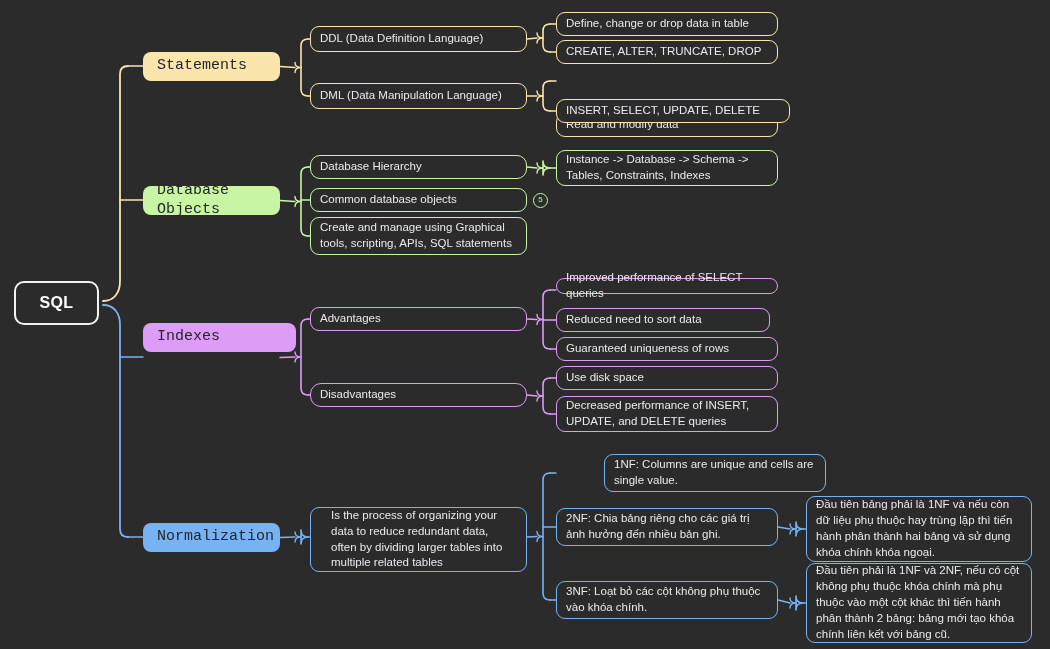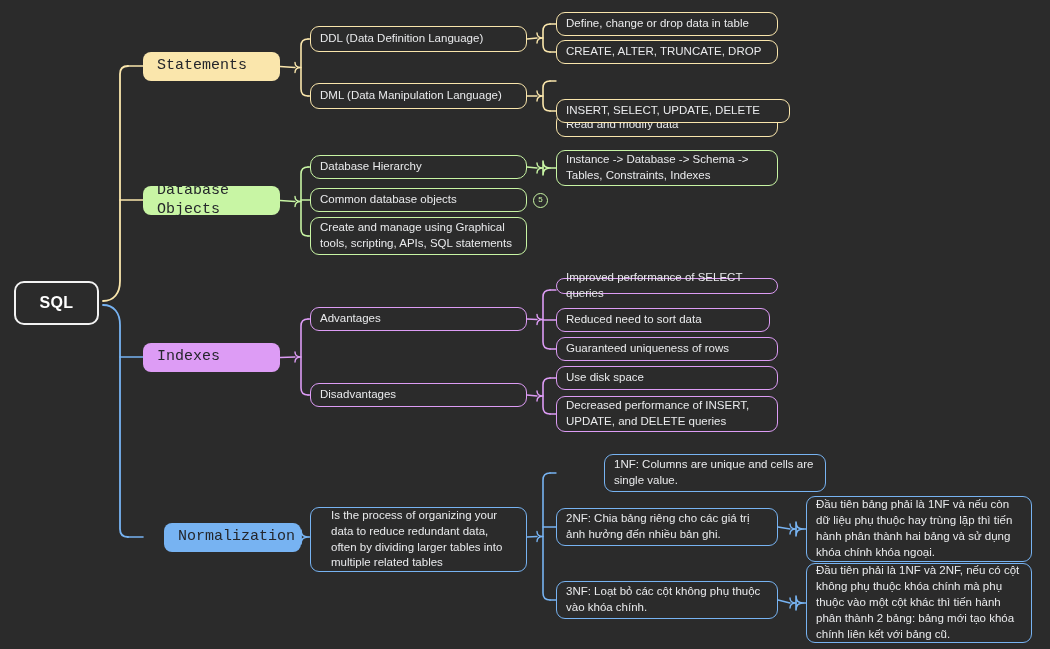--- a/index.html
+++ b/index.html
@@ -190,45 +190,45 @@
       <div class="node n-outline" style="left: 556px; top: 150px; width: 222px; height: 36px; border-color: rgb(200, 245, 164);">
         <span class="txt">Instance -&gt;  Database -&gt; Schema -&gt;  Tables, Constraints, Indexes</span>
       </div>
       <div class="node n-outline" style="left: 310px; top: 188px; width: 217px; height: 24px; border-color: rgb(200, 245, 164);">
         <span class="txt">Common database objects</span>
       </div>
       <div class="badge" style="left: 533px; top: 193px; border-color: rgb(200, 245, 164); color: rgb(200, 245, 164);">5</div>
       <div class="node n-outline" style="left: 310px; top: 217px; width: 217px; height: 38px; border-color: rgb(200, 245, 164);">
         <span class="txt">Create and manage using Graphical tools, scripting, APIs, SQL statements</span>
       </div>
-      <div class="node n-filled" style="left: 143px; top: 343px; width: 137px; height: 29px; background: rgb(221, 156, 245);">
+      <div class="node n-filled" style="left: 143px; top: 323px; width: 153px; height: 29px; background: rgb(221, 156, 245);">
         <span class="txt">Indexes</span>
       </div>
       <div class="node n-outline" style="left: 310px; top: 307px; width: 217px; height: 24px; border-color: rgb(221, 156, 245);">
         <span class="txt">Advantages</span>
       </div>
       <div class="node n-outline" style="left: 556px; top: 278px; width: 222px; height: 16px; border-color: rgb(221, 156, 245);">
         <span class="txt">Improved performance of SELECT queries</span>
       </div>
       <div class="node n-outline" style="left: 556px; top: 308px; width: 214px; height: 24px; border-color: rgb(221, 156, 245);">
         <span class="txt">Reduced need to sort data</span>
       </div>
       <div class="node n-outline" style="left: 556px; top: 337px; width: 222px; height: 24px; border-color: rgb(221, 156, 245);">
         <span class="txt">Guaranteed uniqueness of rows</span>
       </div>
-      <div class="node n-outline" style="left: 310px; top: 383px; width: 217px; height: 24px; border-color: rgb(221, 156, 245);">
+      <div class="node n-outline" style="left: 310px; top: 383px; width: 217px; height: 24px; border-color: rgb(221, 156, 245); border-radius: 11px;">
         <span class="txt">Disadvantages</span>
       </div>
       <div class="node n-outline" style="left: 556px; top: 366px; width: 222px; height: 24px; border-color: rgb(221, 156, 245);">
         <span class="txt">Use disk space</span>
       </div>
       <div class="node n-outline" style="left: 556px; top: 396px; width: 222px; height: 36px; border-color: rgb(221, 156, 245);">
         <span class="txt">Decreased performance of INSERT, UPDATE, and DELETE queries</span>
       </div>
-      <div class="node n-filled" style="left: 143px; top: 523px; width: 137px; height: 29px; background: rgb(119, 179, 242); margin-left: 21px;">
+      <div class="node n-filled" style="left: 143px; top: 523px; width: 137px; height: 29px; background: rgb(119, 179, 242);">
         <span class="txt">Normalization</span>
       </div>
       <div class="node n-outline" style="left: 310px; top: 507px; width: 217px; height: 65px; border-color: rgb(119, 179, 242); padding-left: 20px;">
         <span class="txt">Is the process of organizing your data to reduce redundant data, often by dividing larger tables into multiple related tables</span>
       </div>
       <div class="node n-outline" style="left: 556px; top: 454px; width: 222px; height: 38px; border-color: rgb(119, 179, 242); margin-left: 48px;">
         <span class="txt">1NF: Columns are unique and cells are single value.</span>
       </div>
       <div class="node n-outline" style="left: 556px; top: 508px; width: 222px; height: 38px; border-color: rgb(119, 179, 242);">
         <span class="txt">2NF: Chia bảng riêng cho các giá trị ảnh hưởng đến nhiều bản ghi.</span>

